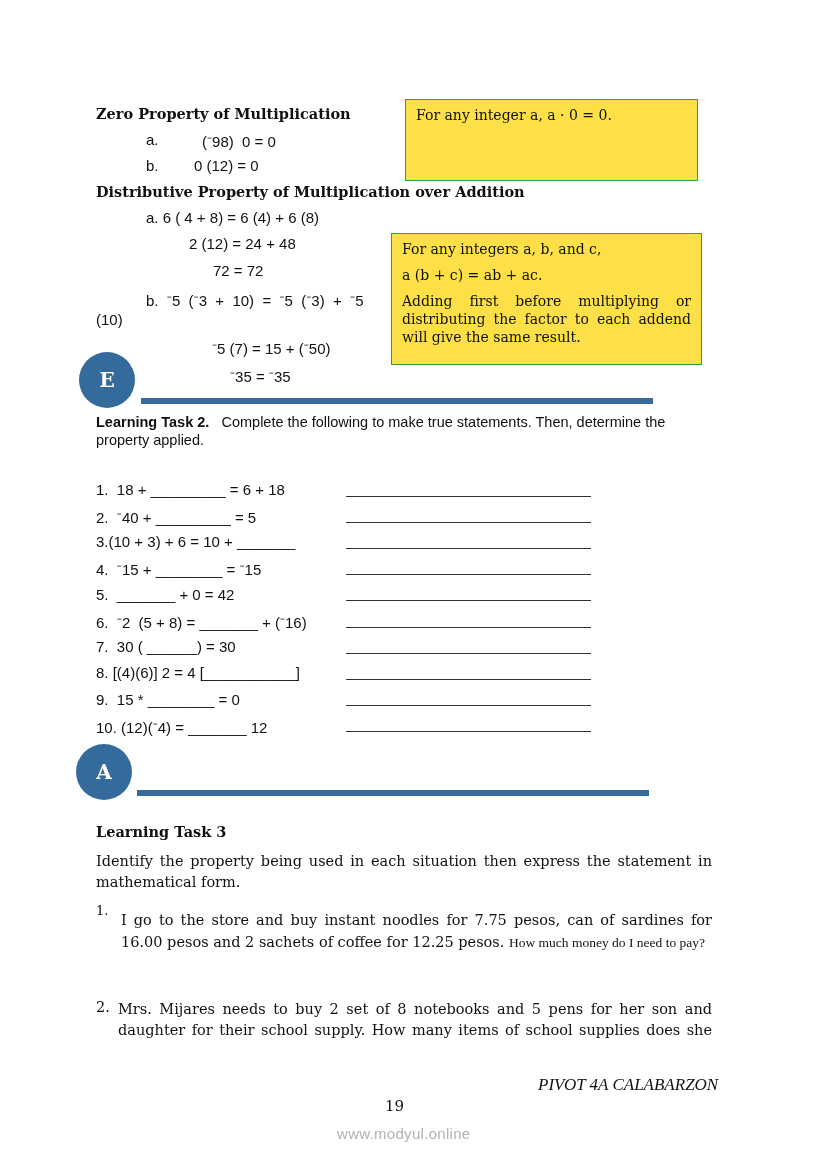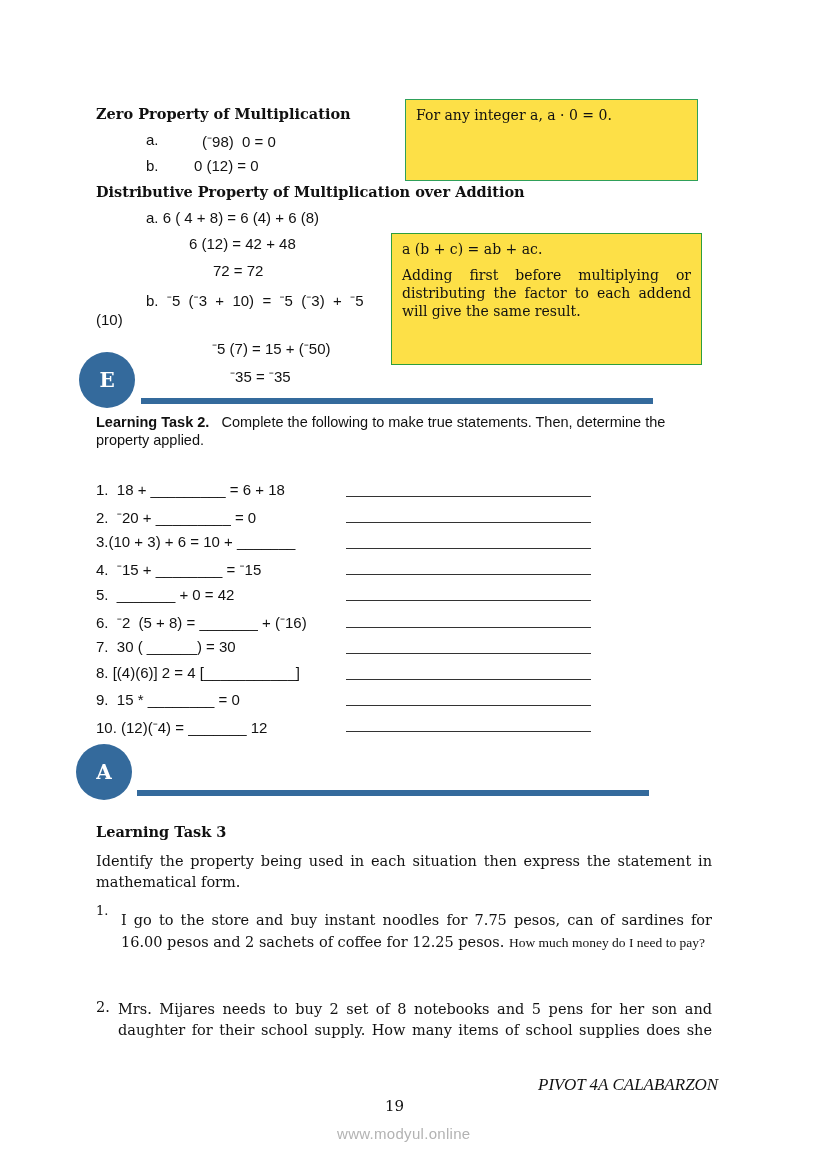--- a/index.html
+++ b/index.html
@@ -34,43 +34,44 @@
 <div class="abs eq" style="left:189px; top:131px;margin-left:13px;">(⁻98)  0 = 0</div>
 <div class="abs eq" style="left:146px; top:157px;">b.</div>
 <div class="abs eq" style="left:194px; top:157px;">0 (12) = 0</div>
 
 <div class="box" style="left:405px; top:99px; width:293px; height:82px; padding:6px 10px;">
   <p style="margin-bottom:9px;">For any integer a, a · 0 = 0.</p>
 </div>
 
 <div class="abs h" style="left:96px; top:183px;">Distributive Property of Multiplication over Addition</div>
 <div class="abs eq" style="left:146px; top:209px;">a. 6 ( 4 + 8) = 6 (4) + 6 (8)</div>
-<div class="abs eq" style="left:189px; top:235px;">6 (12) = 42 + 48</div>
+<div class="abs eq" style="left:189px; top:235px;">2 (12) = 24 + 48</div>
 <div class="abs eq" style="left:213px; top:262px;">72 = 72</div>
 <div class="abs eq" style="left:146px; top:290px;">b.  ⁻5  (⁻3  +  10)  =  ⁻5  (⁻3)  +  ⁻5</div>
 <div class="abs eq" style="left:96px; top:311px;">(10)</div>
 <div class="abs eq" style="left:212px; top:338px;">⁻5 (7) = 15 + (⁻50)</div>
 <div class="abs eq" style="left:230px; top:366px;">⁻35 = ⁻35</div>
 
 <div class="box box2" style="left:391px; top:233px; width:311px; height:132px; padding:6px 10px;">
+  <p style="margin-bottom:8px;">For any integers a, b, and c,</p>
   <p style="margin-bottom:8px;">a (b + c) = ab + ac.</p>
   <p style="text-align:justify;">Adding first before multiplying or distributing the factor to each addend will give the same result.</p>
 </div>
 
 <div class="circle" style="left:79px; top:352px;">E</div>
 <div class="bar" style="left:141px; top:398px; width:512px;"></div>
 
 <div class="abs task-line" style="left:96px; top:413px; width:570px;">
   <span class="bold">Learning Task 2.</span>
   <span>&nbsp;</span>
   <span>Complete the following to make true statements. Then, determine the  property applied.</span>
 </div>
 
 <div class="item" style="top:481px;">1.  18 + _________ = 6 + 18</div>
-<div class="item" style="top:507px;">2.  ⁻20 + _________ = 0</div>
+<div class="item" style="top:507px;">2.  ⁻40 + _________ = 5</div>
 <div class="item" style="top:533px;">3.(10 + 3) + 6 = 10 + _______</div>
 <div class="item" style="top:559px;">4.  ⁻15 + ________ = ⁻15</div>
 <div class="item" style="top:586px;">5.  _______ + 0 = 42</div>
 <div class="item" style="top:612px;">6.  ⁻2  (5 + 8) = _______ + (⁻16)</div>
 <div class="item" style="top:638px;">7.  30 ( ______) = 30</div>
 <div class="item" style="top:664px;">8. [(4)(6)] 2 = 4 [___________]</div>
 <div class="item" style="top:691px;">9.  15 * ________ = 0</div>
 <div class="item" style="top:717px;">10. (12)(⁻4) = _______ 12</div>
 
 <div class="ans" style="top:496px;"></div>

